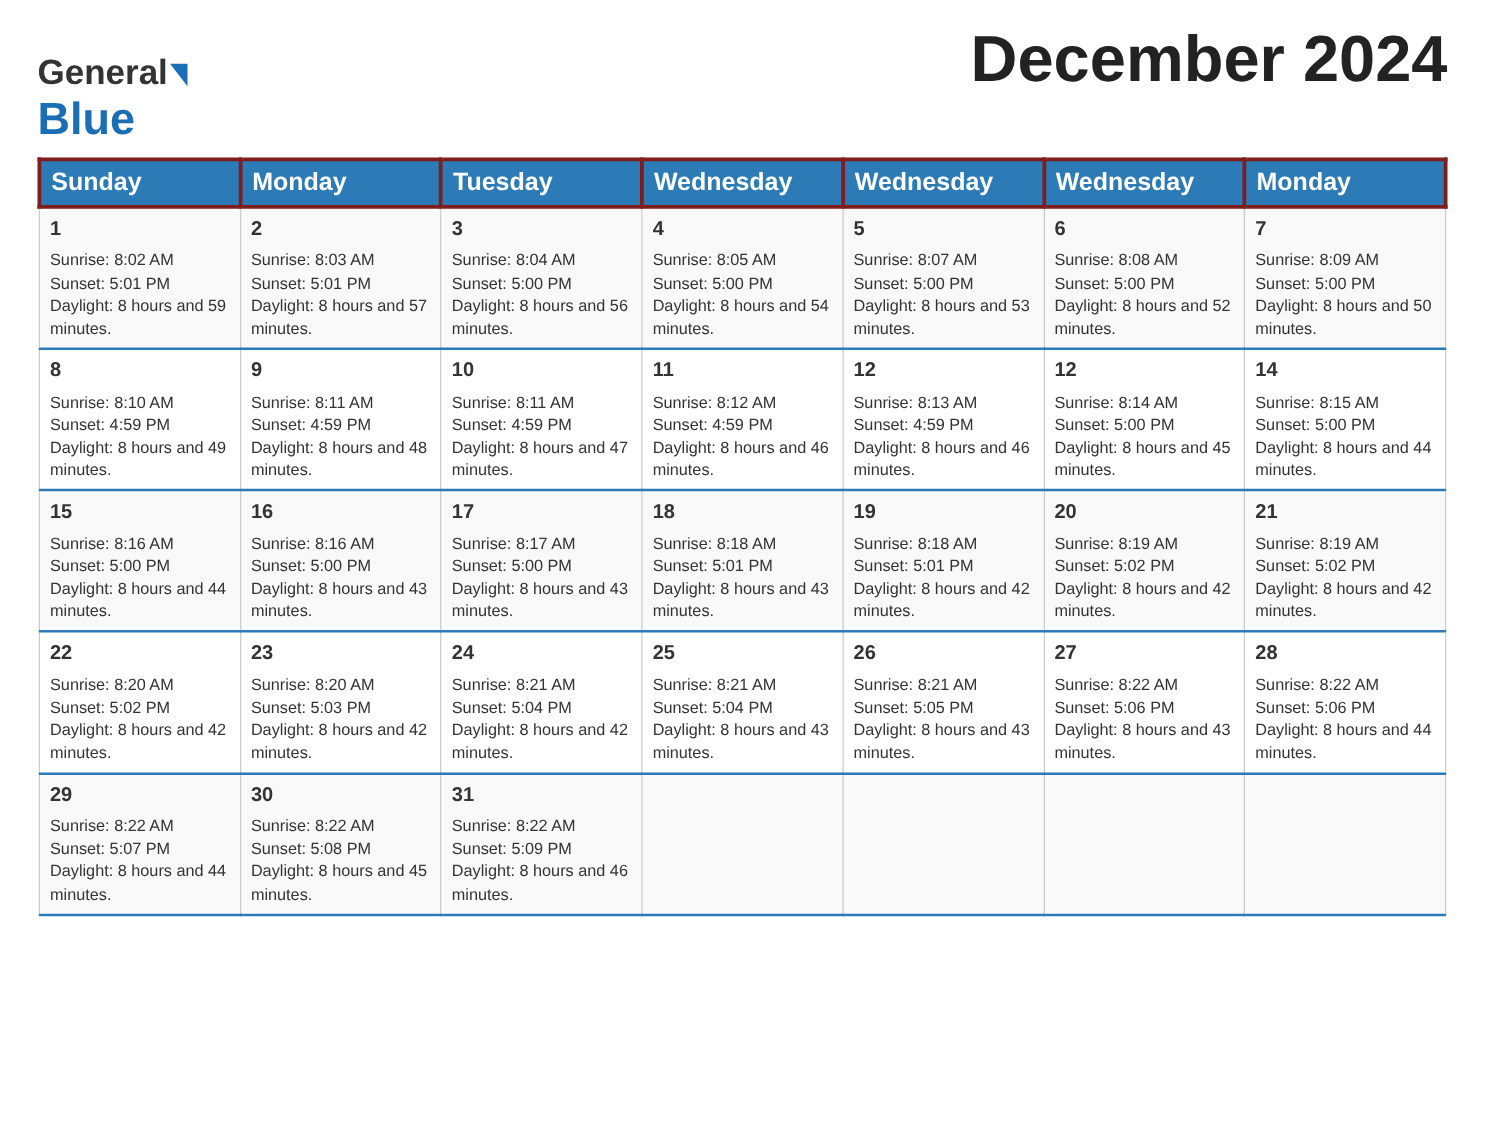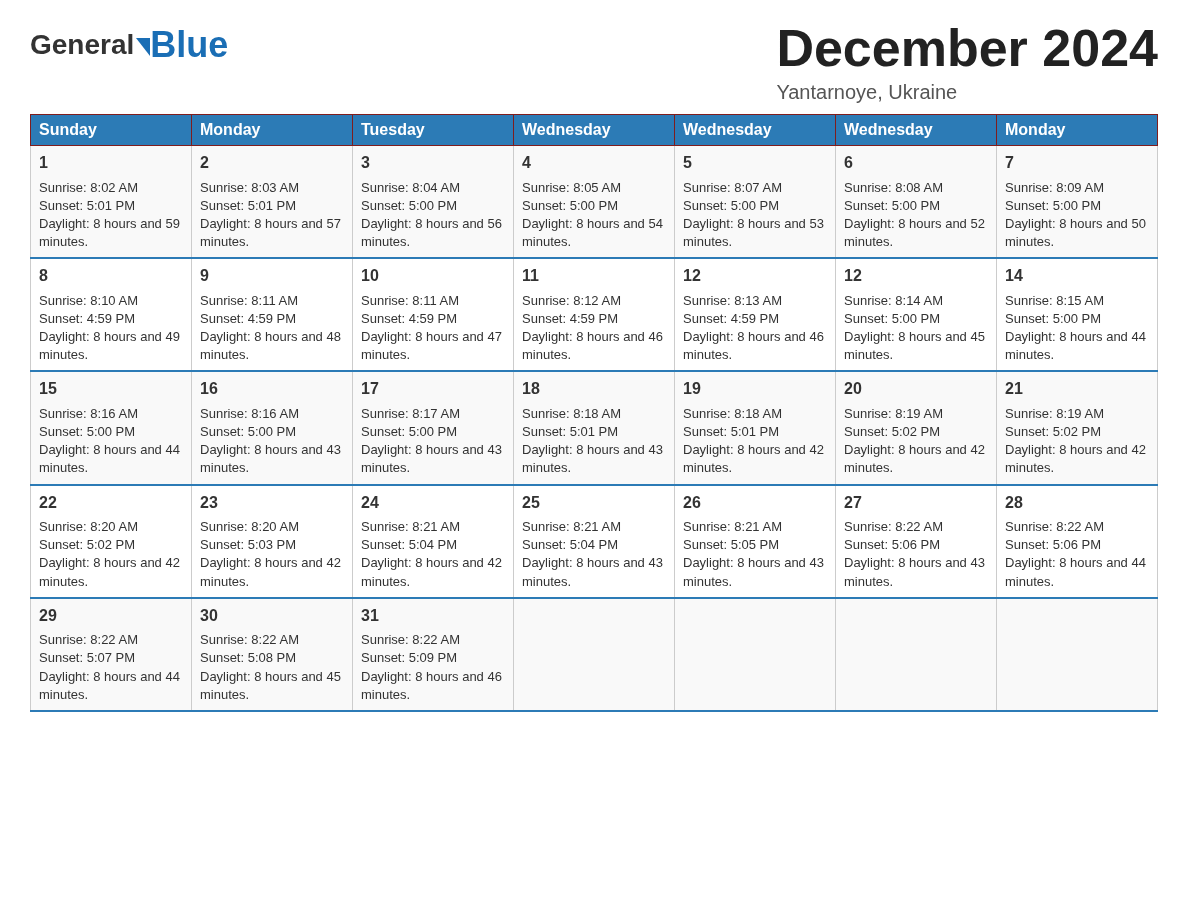--- a/index.html
+++ b/index.html
@@ -11,23 +11,23 @@
       min-height: 918px;
     }
     .header-row {
       display: flex;
       justify-content: space-between;
       align-items: flex-start;
       margin-bottom: 10px;
     }
     .logo {
       display: flex;
-      flex-direction: row;
-      align-items: center;
-      margin-top: 4px;
+      flex-direction: column;
+      align-items: flex-start;
+      margin-top: 22px;
     }
     .logo-text {
       font-size: 28px;
       font-weight: bold;
       color: #333;
       display: flex;
       align-items: center;
     }
     .logo-general { color: #333; }
     .logo-arrow {
@@ -64,23 +64,23 @@
       border-collapse: collapse;
       margin-top: 10px;
     }
     thead tr {
       background-color: #2c7bb6;
     }
     thead th {
       color: #ffffff;
       padding: 6px 8px;
       text-align: left;
-      font-size: 16px;
+      font-size: 20px;
       font-weight: bold;
-      border: 1px solid #7f1d1d;
+      border: 3px solid #7f1d1d;
     }
     tbody td {
       vertical-align: top;
       padding: 6px 8px;
       border: 1px solid #cccccc;
       font-size: 13px;
       color: #333;
       width: 14.28%;
       min-height: 100px;
       line-height: 1.4;
@@ -117,21 +117,20 @@
     <div class="logo-text">
       <span class="logo-general">General</span>
       <span class="logo-arrow"></span>
     </div>
     <div>
       <span class="logo-blue">Blue</span>
     </div>
   </div>
   <div class="title-section">
     <div class="month-title">December 2024</div>
-    <div class="location">Yantarnoye, Ukraine</div>
   </div>
 </div>
 
 <table>
   <thead>
     <tr>
     <th>Sunday</th>
         <th>Monday</th>
         <th>Tuesday</th>
         <th>Wednesday</th>

